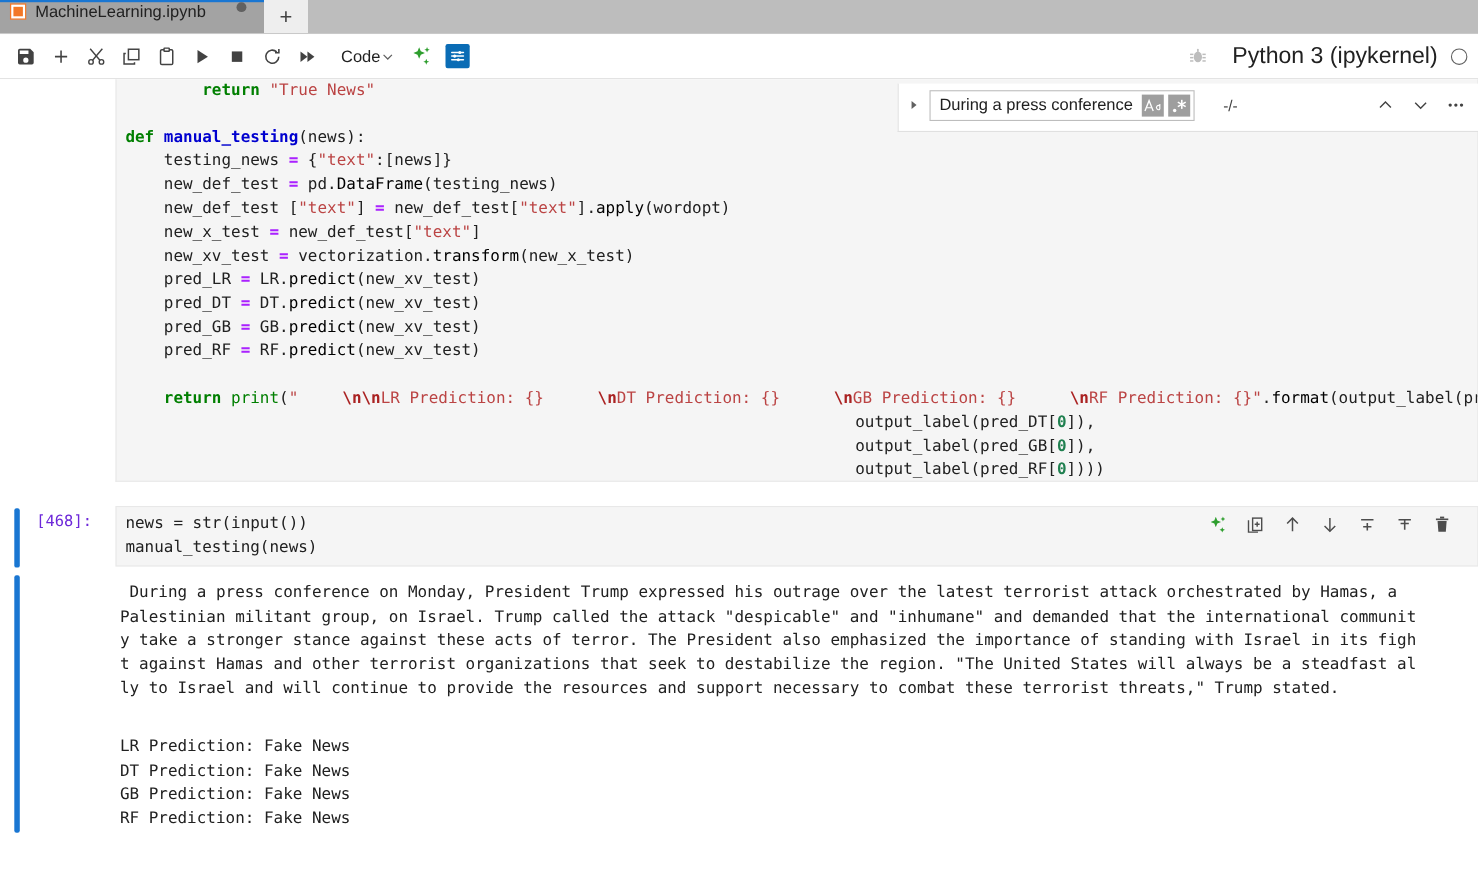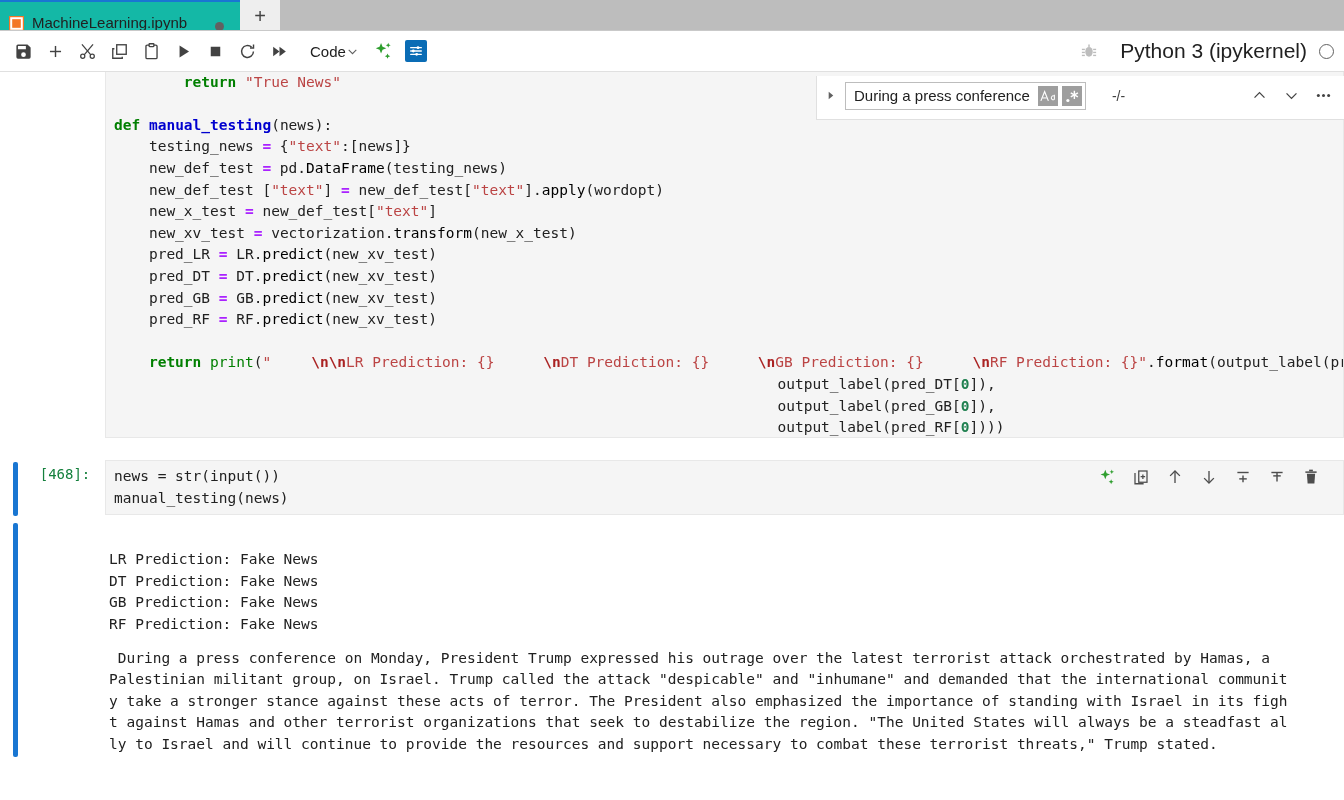--- a/index.html
+++ b/index.html
@@ -23,22 +23,22 @@
   }
   #tabbar::after{
     content:"";
     position:absolute;
     left:0; right:0; bottom:0;
     height:1px;
     background:#c9c9c9;
   }
   .tab {
     display: flex;
-    align-items: flex-end;
-    background: #14b8a6;
+    align-items: flex-start;
+    background: #a3a3a3;
     border-top: 2px solid #1976d2;
     padding: 0 10px 0 8px;
     min-width: 240px;
     box-sizing: border-box;
     gap: 8px;
   }
   .tab-icon {
     width: 16px; height: 16px;
     flex: 0 0 auto;
     display: flex; align-items: center; justify-content: center;
@@ -204,26 +204,26 @@
   .cell-marker {
     width: 5px;
     border-radius: 2px;
     background: #1976d2;
     position: absolute;
     left: 13px;
   }
   .prompt {
     width: 72px;
     flex: 0 0 auto;
-    text-align: center;
+    text-align: left;
     padding-right: 8px;
     box-sizing: border-box;
     font-family: "DejaVu Sans Mono", monospace;
     font-size: 14px;
-    color: #15803d;
+    color: #6d28d9;
     margin-left: 33px;
     padding-top: 6px;
   }
   .cell-body {
     flex: 1 1 auto;
     min-width: 0;
   }
 
   .code-area {
     background: #f5f5f5;
@@ -490,30 +490,30 @@
           <rect x="9.5" y="2.2" width="5" height="2.3"></rect>
         </svg>
       </div>
     </div>
   </div>
 
   <div class="cell" style="margin-top:8px;">
     <div class="cell-marker" style="top:0px; height:234px;"></div>
     <div class="prompt"></div>
     <div class="cell-body">
-      <div class="output-area" style="padding-top:26px;"><span>LR Prediction: Fake News</span>
-<span>DT Prediction: Fake News</span>
-<span>GB Prediction: Fake News</span>
-<span>RF Prediction: Fake News</span></div>
-
       <div class="output-area"><span> During a press conference on Monday, President Trump expressed his outrage over the latest terrorist attack orchestrated by Hamas, a</span>
 <span>Palestinian militant group, on Israel. Trump called the attack "despicable" and "inhumane" and demanded that the international communit</span>
 <span>y take a stronger stance against these acts of terror. The President also emphasized the importance of standing with Israel in its figh</span>
 <span>t against Hamas and other terrorist organizations that seek to destabilize the region. "The United States will always be a steadfast al</span>
 <span>ly to Israel and will continue to provide the resources and support necessary to combat these terrorist threats," Trump stated.</span></div>
+
+      <div class="output-area" style="padding-top:26px;"><span>LR Prediction: Fake News</span>
+<span>DT Prediction: Fake News</span>
+<span>GB Prediction: Fake News</span>
+<span>RF Prediction: Fake News</span></div>
     </div>
   </div>
 
 </div>
 
 <div id="search-overlay">
   <span class="search-expander">
     <svg width="11" height="11" viewBox="0 0 24 24" fill="currentColor">
       <path d="M8 4l10 8-10 8z"></path>
     </svg>

